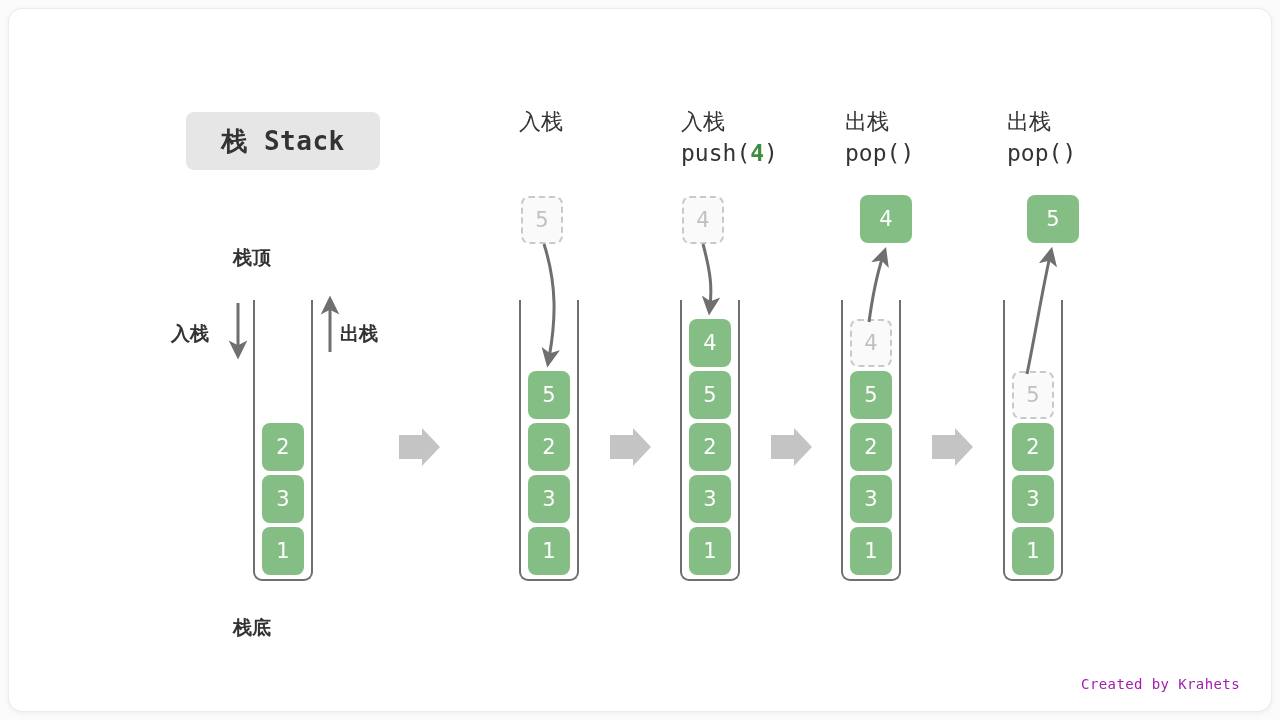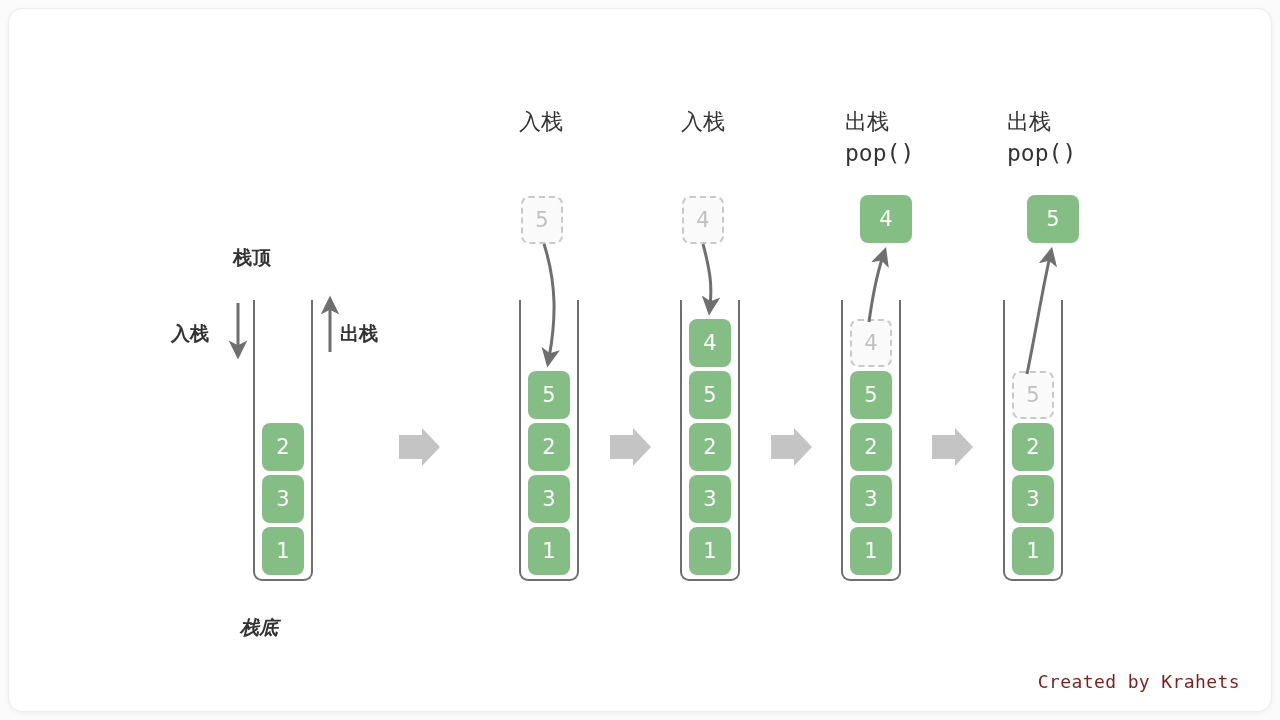--- a/index.html
+++ b/index.html
@@ -121,67 +121,71 @@
     width: 52px;
     height: 48px;
     background: #84be84;
     color: #ffffff;
   }
 
   
   #footer {
     right: 40px; bottom: 28px;
     font-family: "DejaVu Sans Mono", monospace;
-    font-size: 18px;
-    color: #7f1d1d;
+    font-size: 14px;
+    color: #a21caf;
     letter-spacing: 0.4px;
   }
   svg.overlay {
     position: absolute;
     left: 0; top: 0;
     width: 1280px; height: 720px;
     pointer-events: none;
   }
 </style>
 </head>
 <body>
 
 <div id="canvas">
   <div id="card"></div>
 
+  <div class="abs" id="title-chip">
+    <span>栈 Stack</span>
+  </div>
 
   <div class="abs endlabel" style="left:233px; top:245px; width:100px;">栈顶</div>
 
   <div class="abs sidelabel" style="left:171px; top:321px;">入栈</div>
 
   <div class="abs sidelabel" style="left:340px; top:321px;">出栈</div>
 
   <div class="abs tube" style="left:253px; top:300px; height:281px;"></div>
 
   <div class="cell filled" style="left:262px; top:423px;">2</div>
   <div class="cell filled" style="left:262px; top:475px;">3</div>
   <div class="cell filled" style="left:262px; top:527px;">1</div>
 
-  <div class="abs endlabel" style="left:240px; top:615px; width:100px;font-style:italic;">栈底</div>
+  <div class="abs endlabel" style="left:233px; top:615px; width:100px;">栈底</div>
 
   <div class="abs op-caption" style="left:519px; top:106px;">
     <span class="cn">入栈</span>
   </div>
 
   <div class="cell ghost" style="left:521px; top:196px;">5</div>
 
   <div class="abs tube" style="left:519px; top:300px; height:281px;"></div>
 
   <div class="cell filled" style="left:528px; top:371px;">5</div>
   <div class="cell filled" style="left:528px; top:423px;">2</div>
   <div class="cell filled" style="left:528px; top:475px;">3</div>
   <div class="cell filled" style="left:528px; top:527px;">1</div>
 
   <div class="abs op-caption" style="left:681px; top:106px;">
     <span class="cn">入栈</span>
+    <span class="code"><span>push(</span><span class="arg">4</span><span>)</span></span>
   </div>
 
   <div class="cell ghost" style="left:682px; top:196px;">4</div>
 
   <div class="abs tube" style="left:680px; top:300px; height:281px;"></div>
 
   <div class="cell filled" style="left:689px; top:319px;">4</div>
   <div class="cell filled" style="left:689px; top:371px;">5</div>
   <div class="cell filled" style="left:689px; top:423px;">2</div>
   <div class="cell filled" style="left:689px; top:475px;">3</div>

